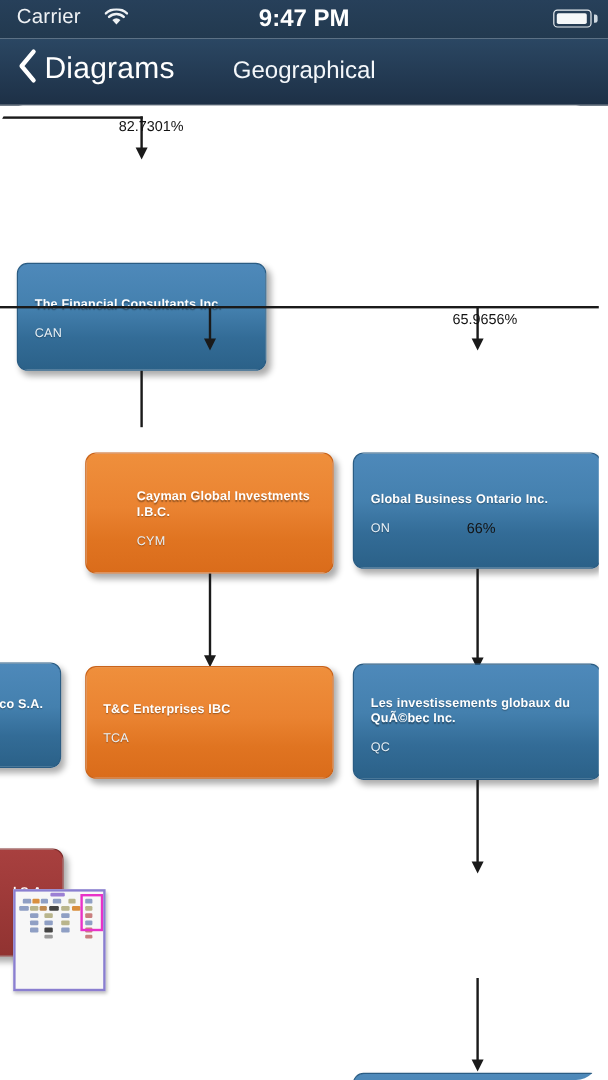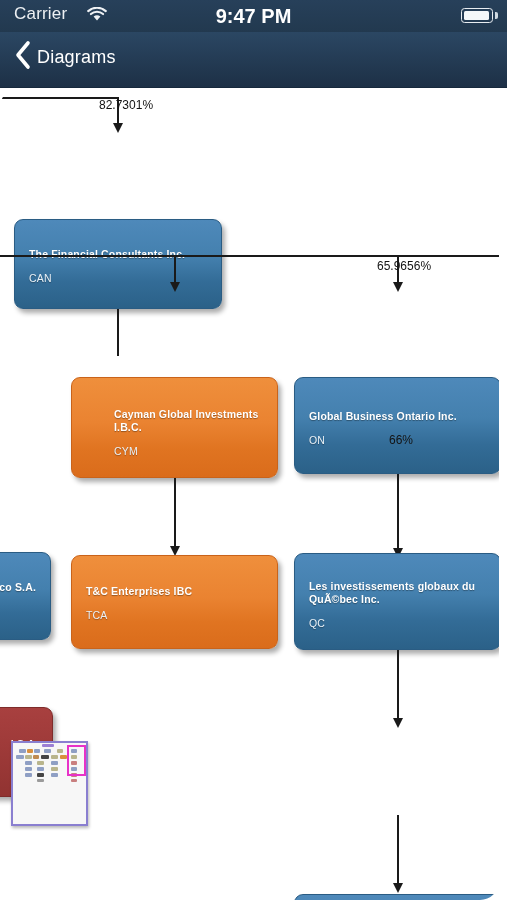--- a/index.html
+++ b/index.html
@@ -44,21 +44,21 @@
   .navbar {
     position: absolute; top: 32px; left: 0; width: 507px; height: 56px;
     background: linear-gradient(180deg, #2b4763 0%, #1d3046 100%);
     border-bottom: 1px solid #16283c;
   }
   .nav-back {
     position: absolute; left: 14px; top: 8px;
     display: flex; align-items: center; gap: 6px;
     color: #ffffff; cursor: pointer;
   }
-  .nav-back-label { font-size: 18px; color: #ffffff; letter-spacing: .2px; }
+  .nav-back-label { font-size: 25px; color: #ffffff; letter-spacing: .2px; }
   .nav-title {
     position: absolute; left: 0; right: 0; top: 16px;
     text-align: center; font-size: 20px; color: #f4f7fa;
   }
 
   
   .canvas {
     position: absolute; top: 88px; left: 0; width: 499px; height: 812px;
     background: #ffffff; overflow: hidden; border-radius: 19px;
   }
@@ -140,20 +140,21 @@
 
   <div class="navbar">
     <div class="nav-back">
       <span>
         <svg width="17" height="30" viewBox="0 0 17 30">
           <path d="M14 3 L4 15 L14 27" stroke="#ffffff" stroke-width="3.6" fill="none" stroke-linecap="round" stroke-linejoin="round"></path>
         </svg>
       </span>
       <span class="nav-back-label">Diagrams</span>
     </div>
+    <div class="nav-title">Geographical</div>
   </div>
 
   <div class="canvas">
 
     <div class="ln lnh" style="left:0; top:9px; width:119px;"></div>
     <div class="ln lnv" style="left:117px; top:9px; height:30px;"></div>
     <div class="arrow" style="left:112.5px; top:35px;"></div>
     <div class="pct" style="left:99px; top:10px;">82.7301%</div>
 
     <div class="node blue" style="left:14px; top:131px; width:208px; height:90px;">

